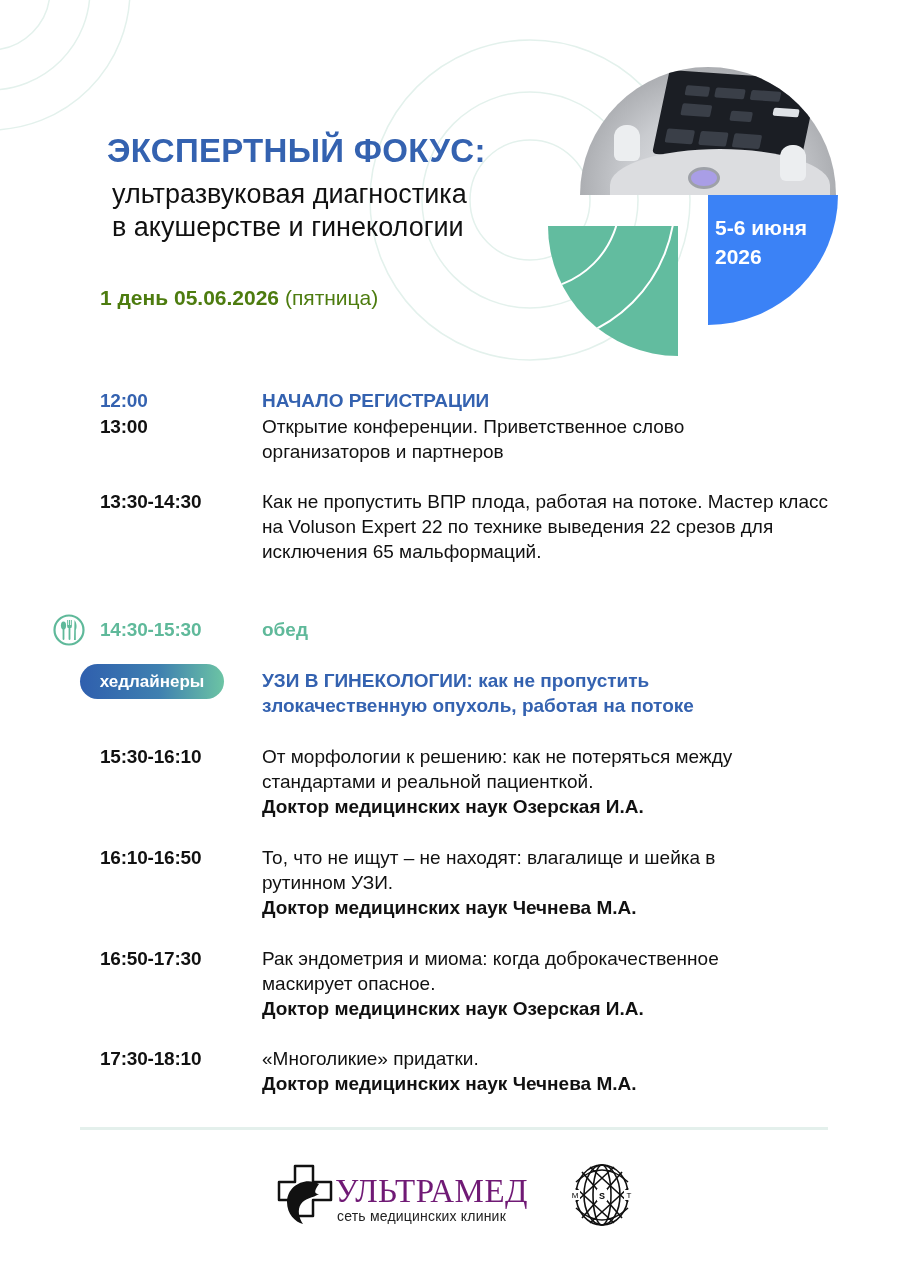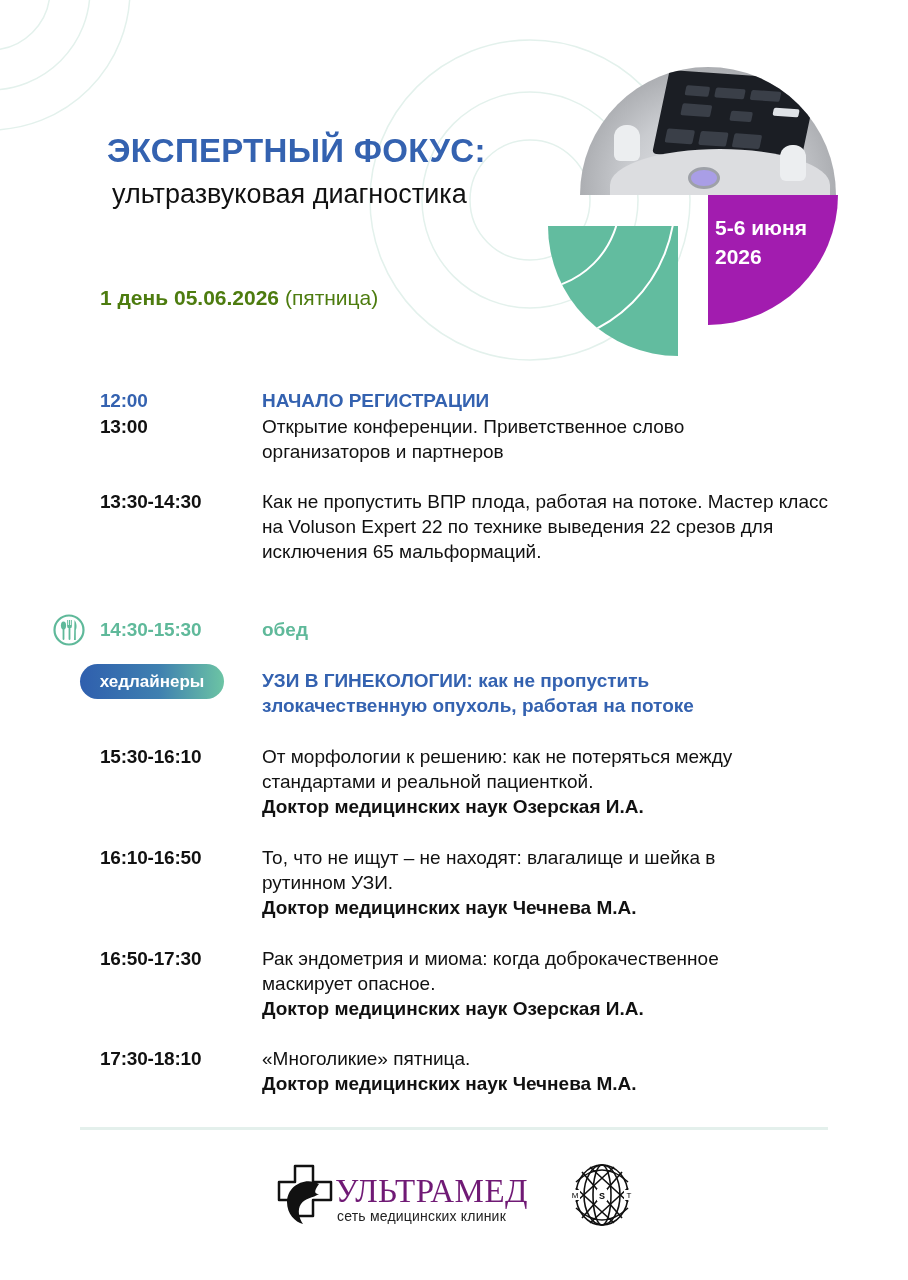--- a/index.html
+++ b/index.html
@@ -21,21 +21,21 @@
   .photo-half .screen { position: absolute; left: 80px; top: 8px; width: 150px; height: 84px; background: #1b1e24;
                         transform: skewX(-8deg) rotate(4deg); border-radius: 4px; }
   .photo-half .screen i { position: absolute; background: #3a3f48; border-radius: 2px; }
   .photo-half .console { position: absolute; left: 30px; top: 82px; width: 220px; height: 60px;
                          background: #dcdde0; border-radius: 50% 50% 0 0 / 60% 60% 0 0; }
   .photo-half .trackball { position: absolute; left: 108px; top: 100px; width: 26px; height: 16px;
                            background: #a99ee6; border-radius: 50%; border: 3px solid #9ea1a8; }
   .photo-half .probe { position: absolute; width: 26px; height: 36px; background: #eceef0; border-radius: 12px 12px 6px 6px; }
 
   .date-quadrant { position: absolute; left: 708px; top: 195px; width: 130px; height: 130px;
-                   background: #a21caf; border-radius: 0 0 130px 0; }
+                   background: #3b82f6; border-radius: 0 0 130px 0; }
   .date-quadrant .date-text { position: absolute; left: 7px; top: 18px; font-size: 21px; font-weight: 700;
                               color: #fff; line-height: 29px; white-space: pre-line; }
 
   .green-quadrant { position: absolute; left: 548px; top: 226px; width: 130px; height: 130px; overflow: hidden;
                     background: #62bc9f; border-radius: 0 0 0 130px; }
   .green-quadrant svg { position: absolute; left: 0; top: 0; }
 
   .schedule { position: absolute; left: 100px; top: 388px; width: 760px; }
   .row { position: absolute; left: 0; width: 760px; }
   .time { position: absolute; left: 0; top: 0; font-size: 19px; font-weight: 700; line-height: 25px; color: #111; letter-spacing: -0.2px; }
@@ -68,20 +68,21 @@
     <circle cx="-10" cy="-10" r="140"></circle>
     <circle cx="530" cy="200" r="60"></circle>
     <circle cx="530" cy="200" r="108"></circle>
     <circle cx="530" cy="200" r="160"></circle>
   </g>
 </svg>
 
 <h1 class="hero-title">ЭКСПЕРТНЫЙ ФОКУС:</h1>
 <div class="hero-sub">
   <div>ультразвуковая диагностика</div>
+  <div>в акушерстве и гинекологии</div>
 </div>
 <div class="day-line">
   <span class="bold">1 день 05.06.2026</span>
   <span>(пятница)</span>
 </div>
 
 <div class="photo-half">
   <div class="screen">
     <i style="left:20px;top:14px;width:24px;height:10px"></i>
     <i style="left:50px;top:14px;width:30px;height:10px"></i>
@@ -177,21 +178,21 @@
     <div class="time">16:50-17:30</div>
     <div class="desc" style="width:540px">
       <span>Рак эндометрия и миома: когда доброкачественное маскирует опасное.</span>
       <span class="speaker">Доктор медицинских наук Озерская И.А.</span>
     </div>
   </div>
 
   <div class="row" style="top:658px">
     <div class="time">17:30-18:10</div>
     <div class="desc">
-      <span>«Многоликие» пятница.</span>
+      <span>«Многоликие» придатки.</span>
       <span class="speaker">Доктор медицинских наук Чечнева М.А.</span>
     </div>
   </div>
 </div>
 
 <div class="divider"></div>
 
 <div class="logo-ultramed">
   <svg width="60" height="64" viewBox="0 0 60 64">
     <path d="M20 2 H38 V18 H56 V36 H38 V52 H20 V36 H4 V18 H20 Z" fill="none" stroke="#111" stroke-width="2.5" stroke-linejoin="round"></path>

